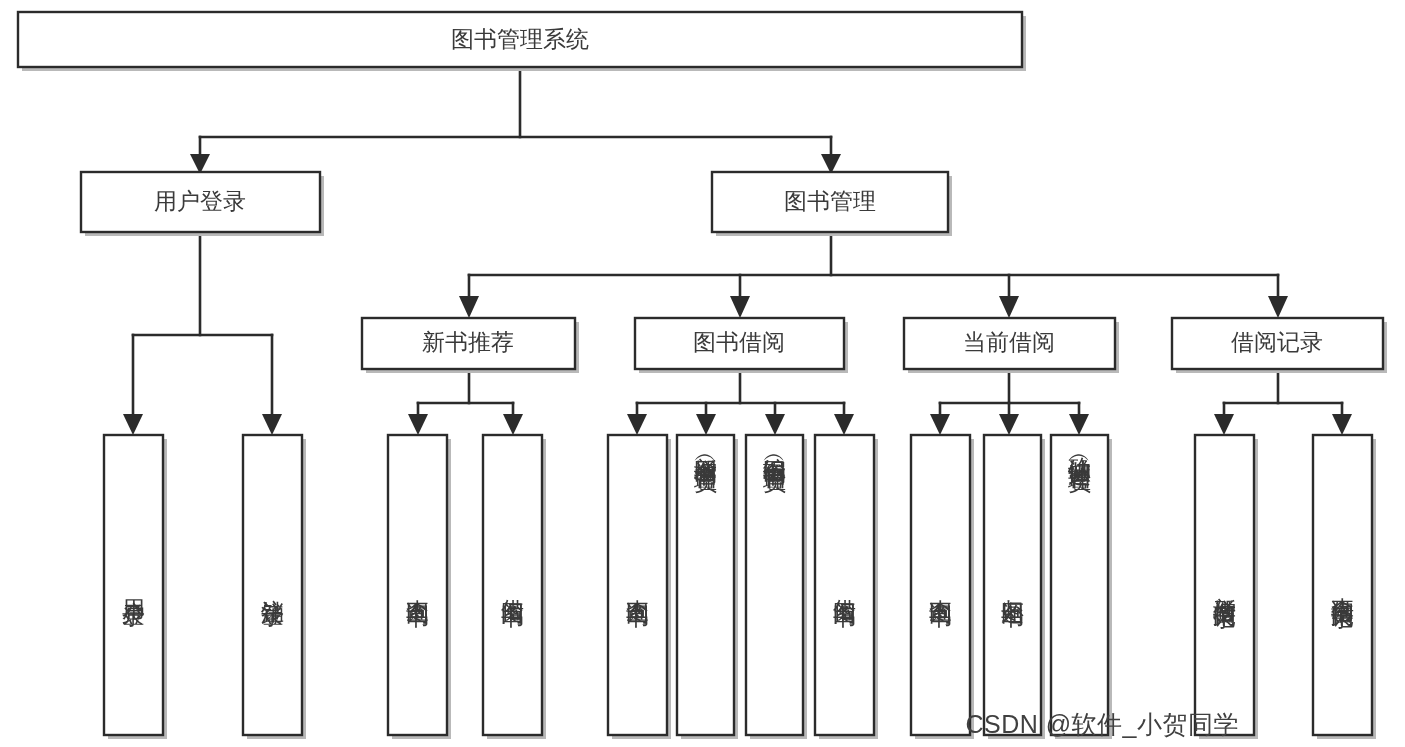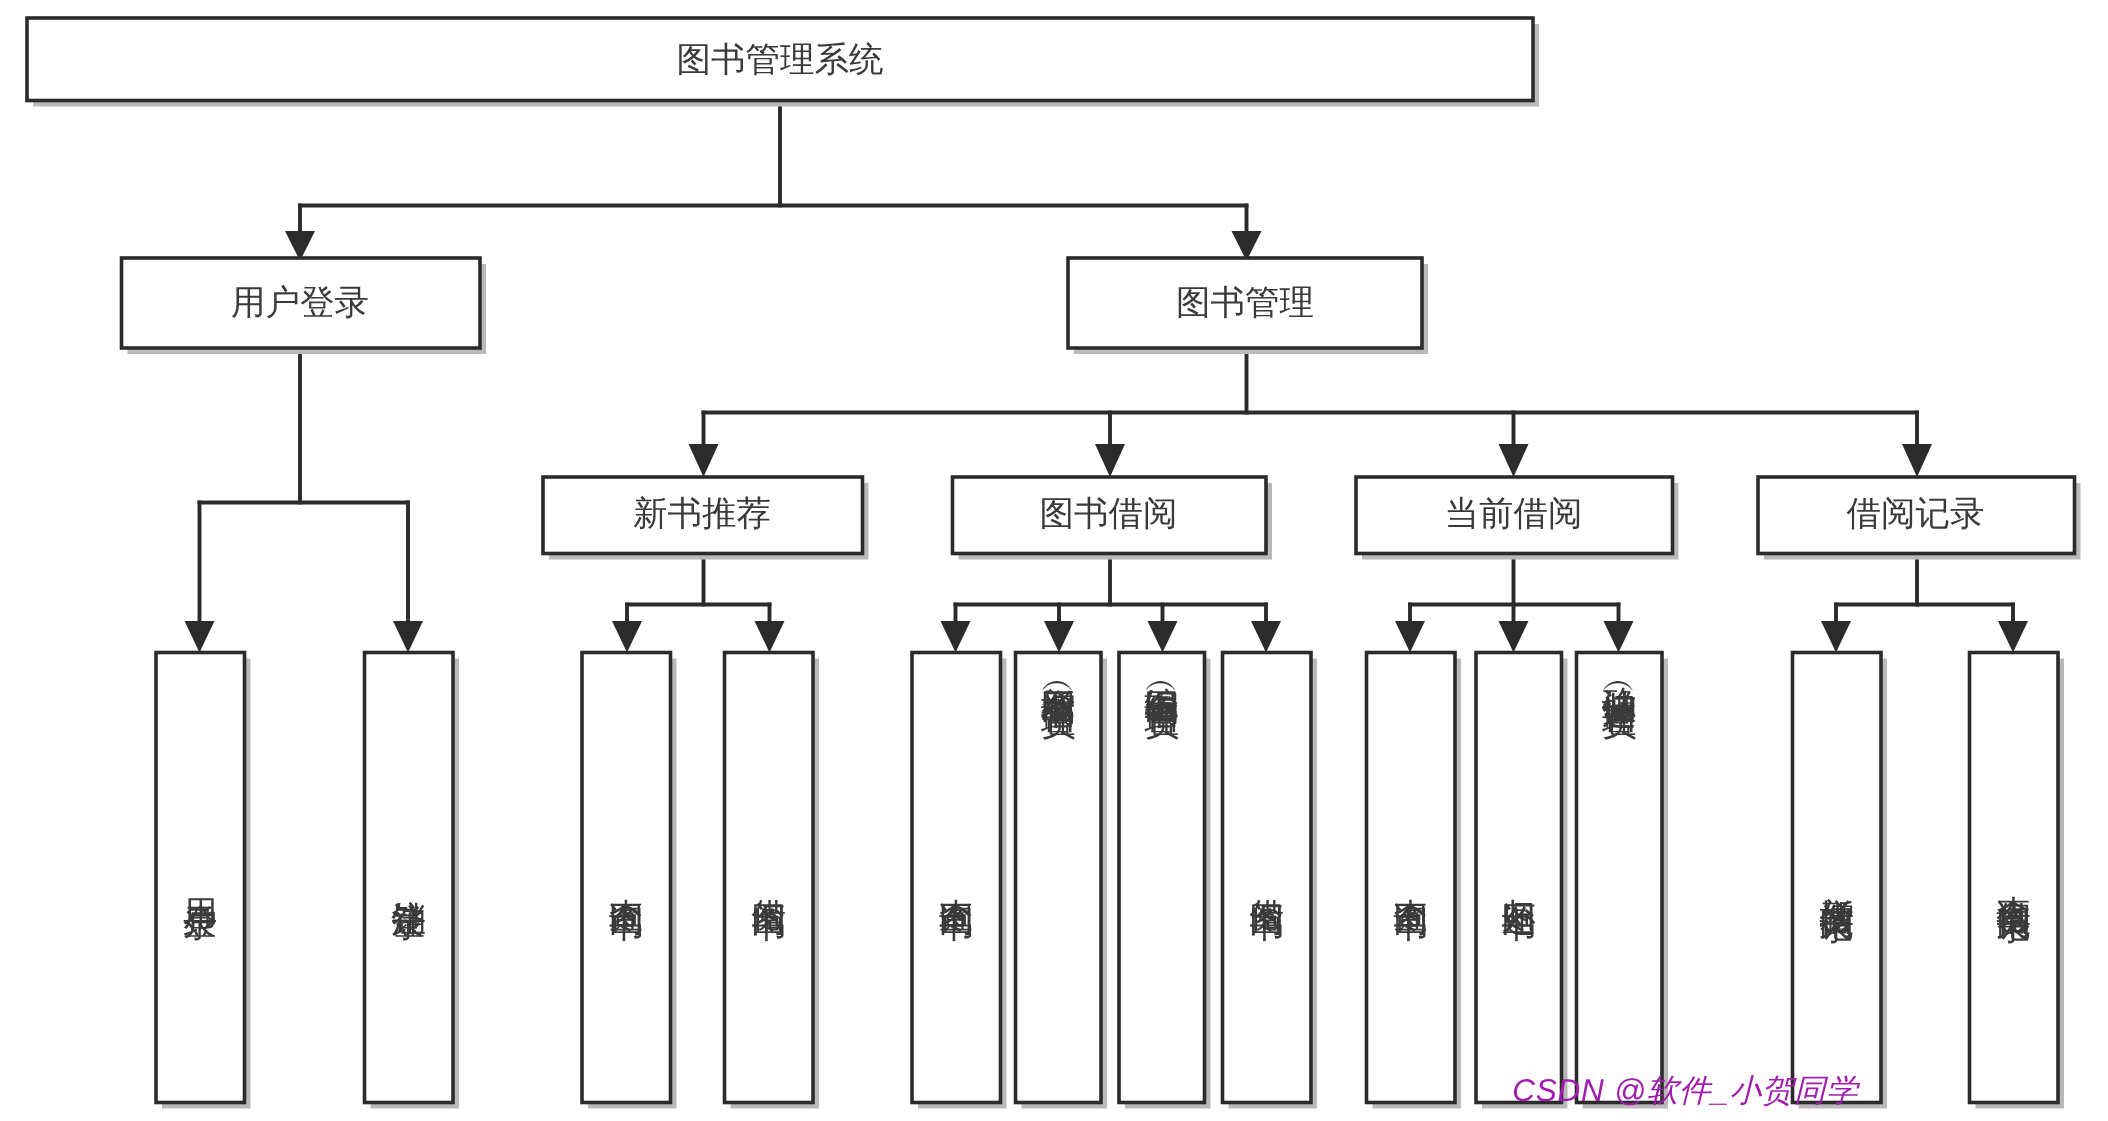--- a/index.html
+++ b/index.html
@@ -65,26 +65,25 @@
     display: flex;
     align-items: center;
     justify-content: center;
     pointer-events: none;
     user-select: none;
   }
   .watermark {
     position: absolute;
     right: 12px;
     bottom: 6px;
-    color: #a21caf;
-    font-size: 21px;
+    color: #404040;
+    font-size: 25px;
     font-family: "Liberation Sans", "DejaVu Sans", sans-serif;
     letter-spacing: 0.5px;
     white-space: nowrap;
-    font-style: italic;
   }
 </style>
 </head>
 <body>
 
 <div id="diagram-root">
 
   <svg class="diagram-canvas" viewBox="0 0 1405 747" xmlns="http://www.w3.org/2000/svg">
     <defs>
       <g id="arrowglyph"></g>

